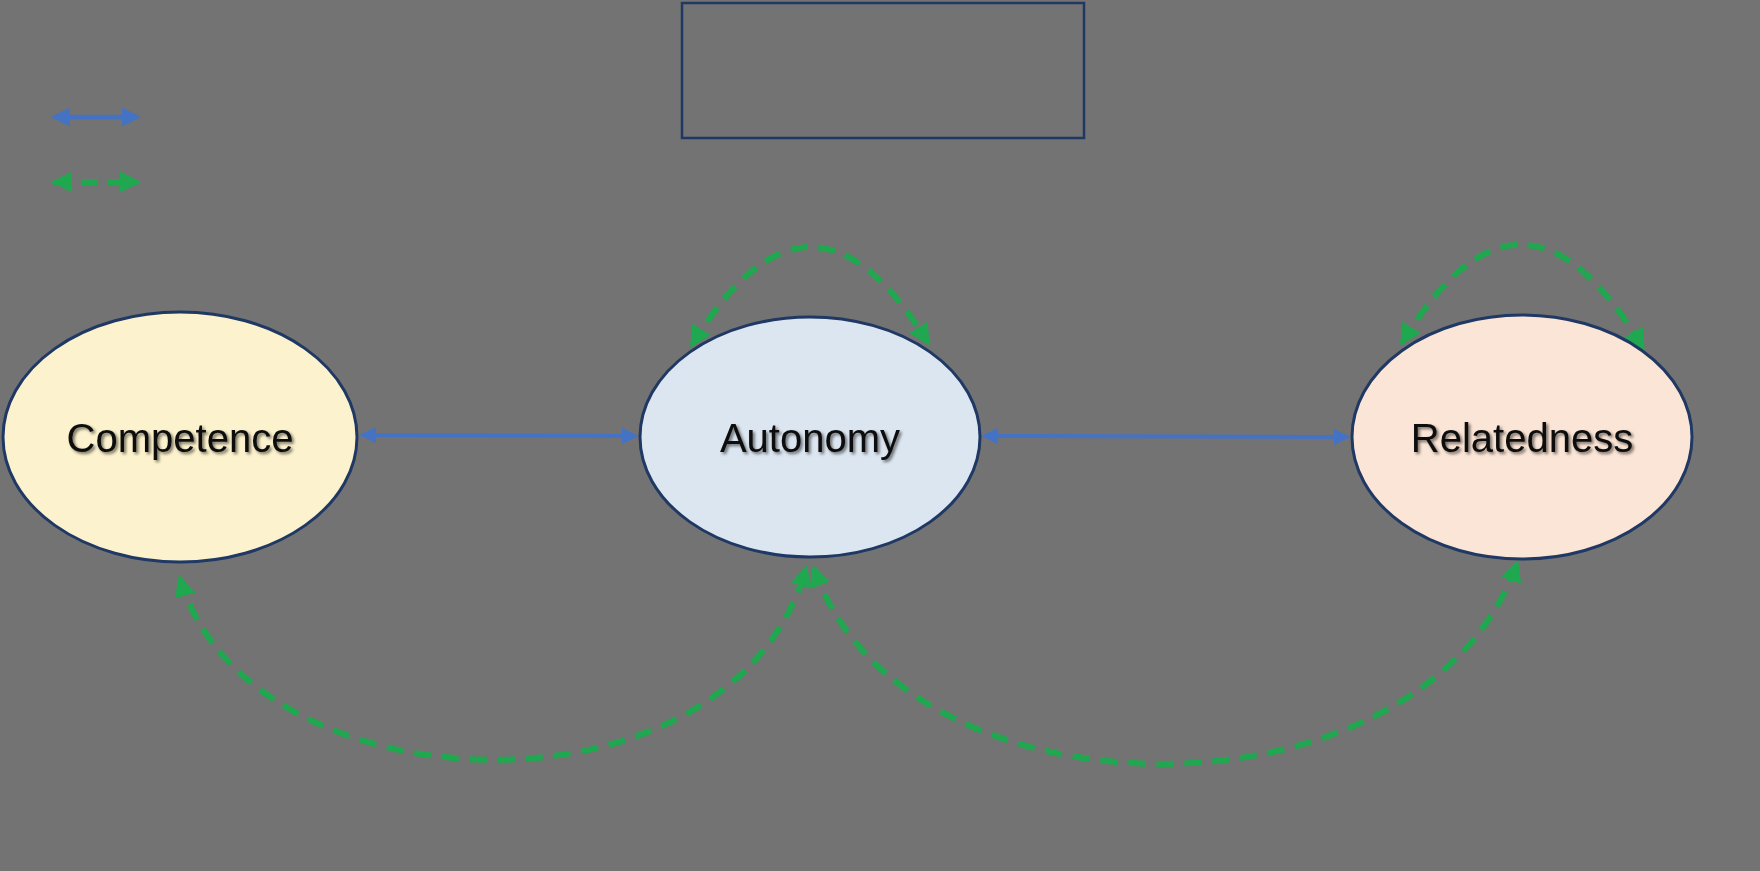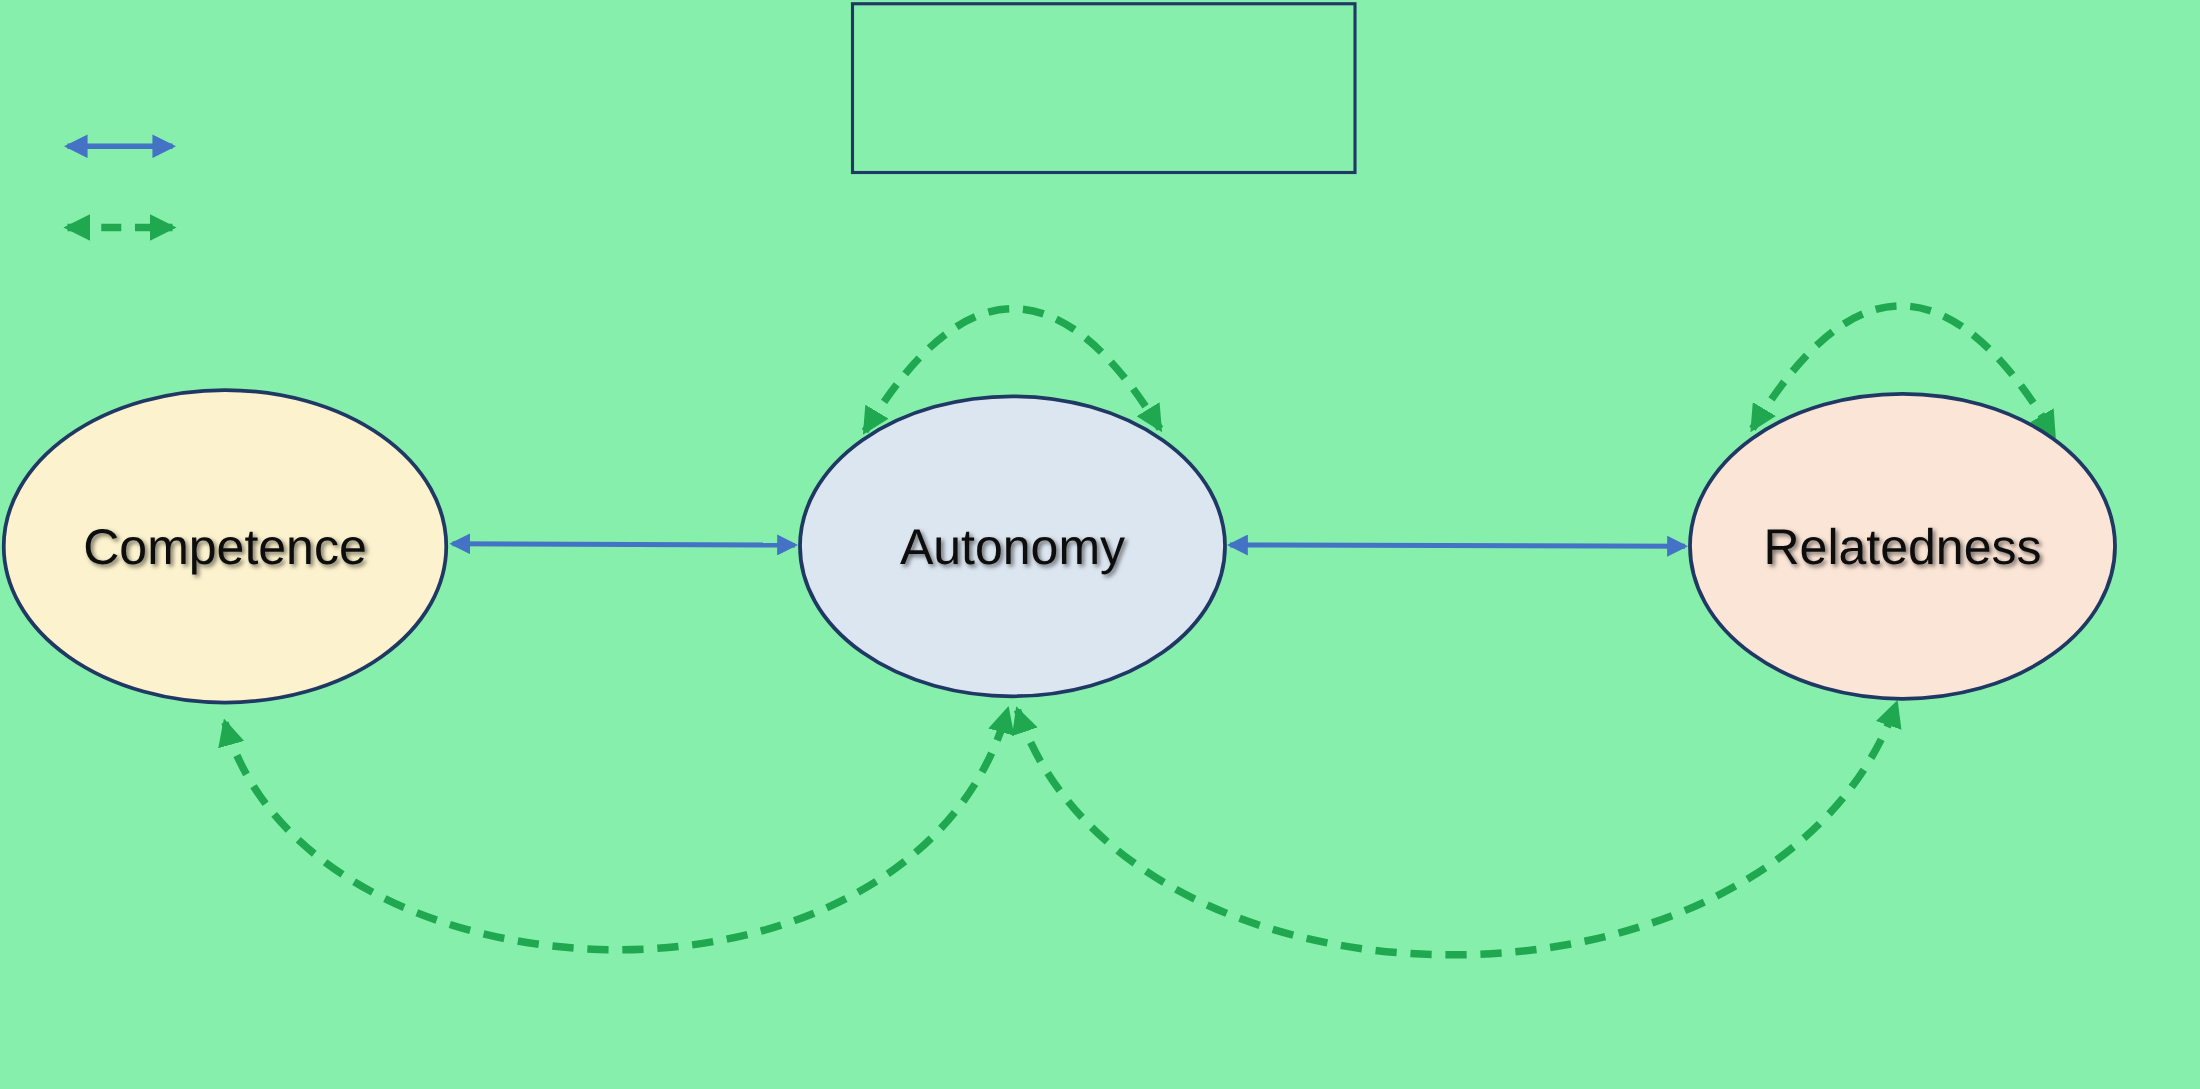--- a/index.html
+++ b/index.html
@@ -8,21 +8,21 @@
     background: #000000;
     width: 1760px;
     height: 871px;
     overflow: hidden;
     font-family: "Liberation Sans", sans-serif;
   }
   #stage {
     position: relative;
     width: 1760px;
     height: 871px;
-    background: #86efac;
+    background: #737373;
   }
   svg { display: block; }
   .node-ellipse {
     stroke: #1F3864;
     stroke-width: 3;
   }
   .node-label {
     font-family: "Liberation Sans", sans-serif;
     font-size: 40px;
     fill: #0d0d0d;

